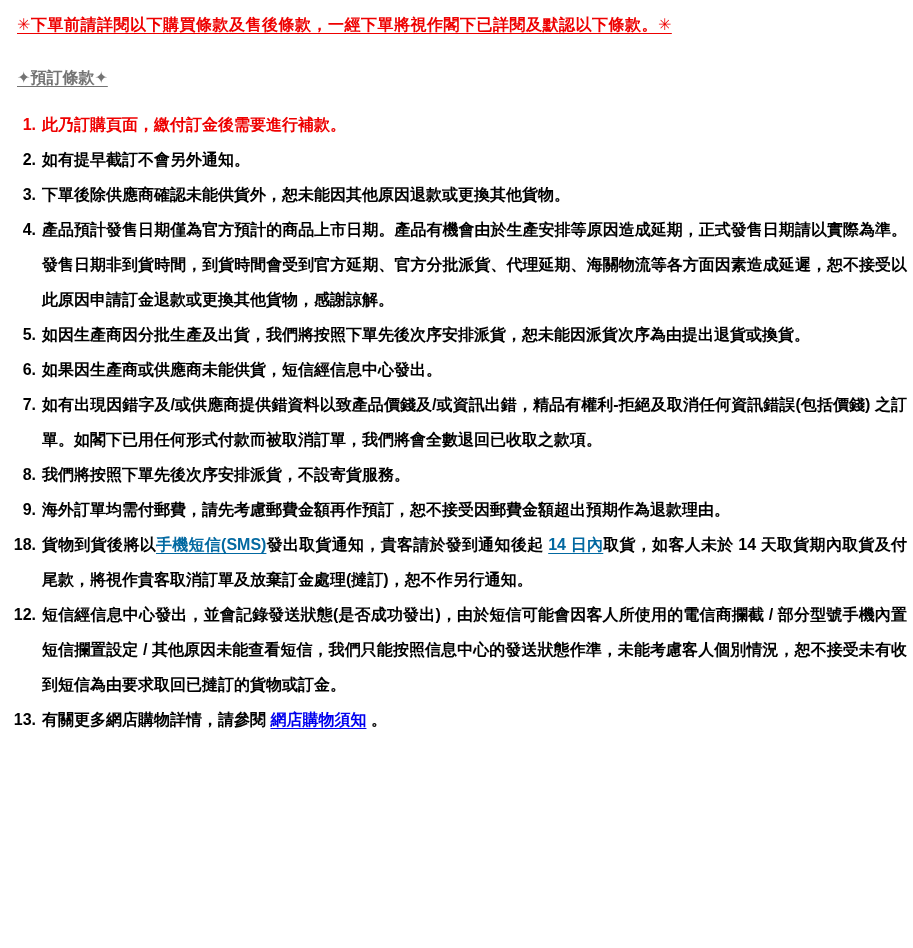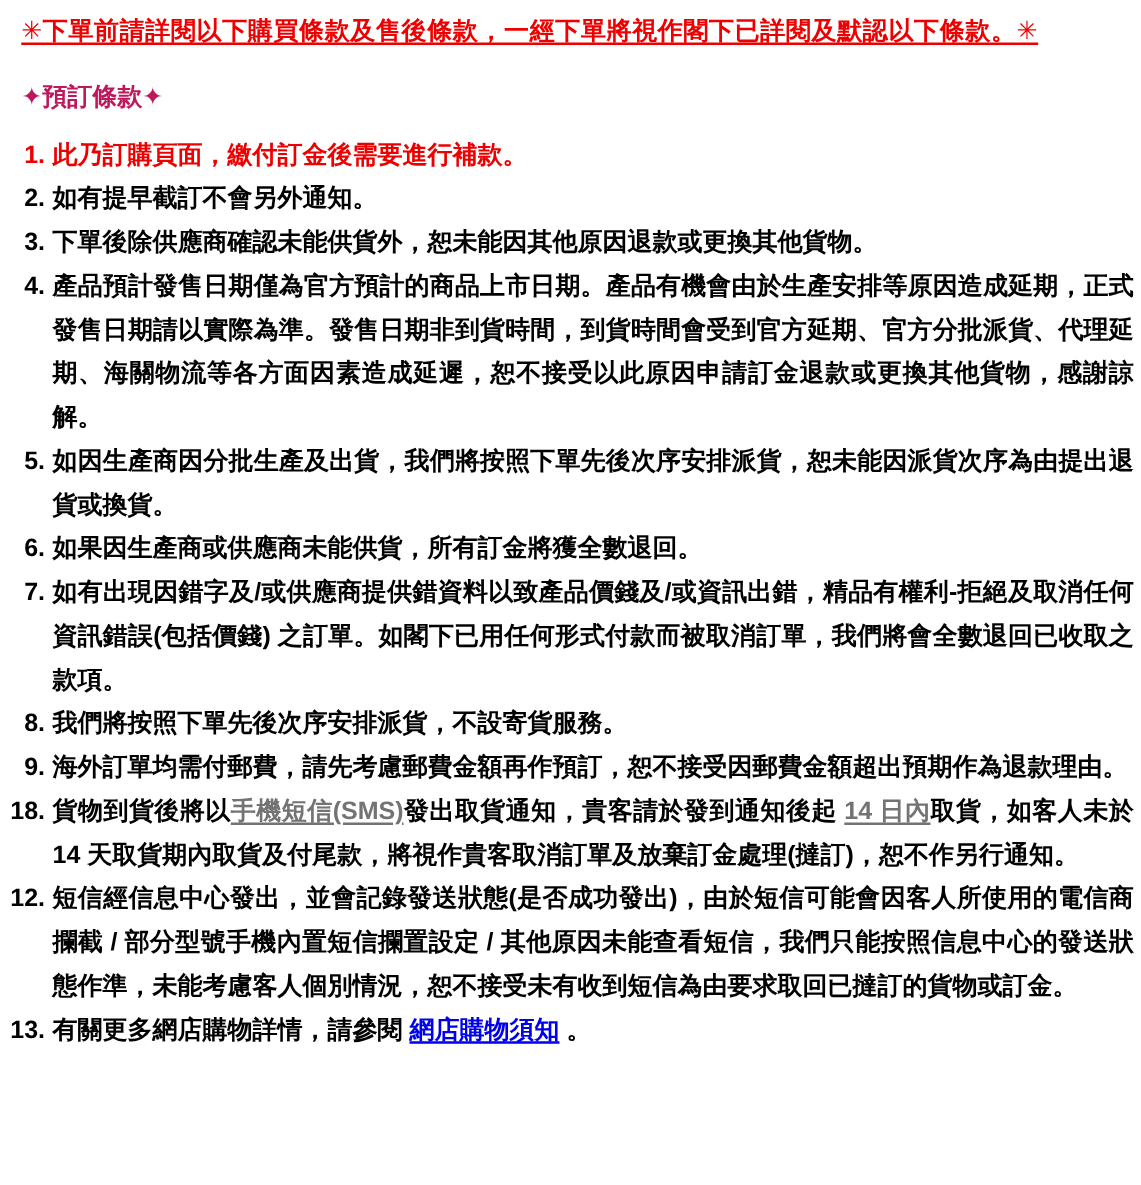--- a/index.html
+++ b/index.html
@@ -8,32 +8,33 @@
     background: #ffffff;
   }
   .page {
     width: 913px;
     min-height: 948px;
     box-sizing: border-box;
     padding: 8px 6px 16px 8px;
     font-family: "Liberation Sans", "DejaVu Sans", sans-serif;
     font-weight: bold;
     color: #000000;
-    font-size: 20px;
+    font-size: 16px;
   }
   .notice {
     color: #ee0000;
     text-decoration: underline;
     text-underline-offset: 3px;
     margin: 2px 0 0 9px;
     line-height: 30px;
     letter-spacing: 0.5px;
   }
   .section-title {
-    color: #be185d;
+    color: #737373;
+    text-decoration: underline;
     text-underline-offset: 3px;
     margin: 23px 0 0 9px;
     line-height: 30px;
     display: inline-block;
   }
   .terms {
     margin-top: 14px;
   }
   .term {
     display: flex;
@@ -45,21 +46,21 @@
     margin-right: 6px;
     white-space: nowrap;
   }
   .term-body {
     flex: 1 1 auto;
     text-align: justify;
     text-justify: inter-ideograph;
   }
   .seg-red { color: #ee0000; }
   .seg-red-link {
-    color: #737373;
+    color: #0369a1;
     text-decoration: underline;
     text-underline-offset: 3px;
   }
   .seg-blue-link {
     color: #0000ee;
     text-decoration: underline;
     text-underline-offset: 3px;
     cursor: pointer;
     margin-top: 12px;
   }
@@ -92,21 +93,21 @@
       <div class="term">
         <div class="term-num">4.</div>
         <div class="term-body"><span>產品預計發售日期僅為官方預計的商品上市日期。產品有機會由於生產安排等原因造成延期，正式發售日期請以實際為準。發售日期非到貨時間，到貨時間會受到官方延期、官方分批派貨、代理延期、海關物流等各方面因素造成延遲，恕不接受以此原因申請訂金退款或更換其他貨物，感謝諒解。</span></div>
       </div>
       <div class="term">
         <div class="term-num">5.</div>
         <div class="term-body"><span>如因生產商因分批生產及出貨，我們將按照下單先後次序安排派貨，恕未能因派貨次序為由提出退貨或換貨。</span></div>
       </div>
       <div class="term">
         <div class="term-num">6.</div>
-        <div class="term-body"><span>如果因生產商或供應商未能供貨，所有訂金將獲全數退回。</span></div>
+        <div class="term-body"><span>如果因生產商或供應商未能供貨，短信經信息中心發出。</span></div>
       </div>
       <div class="term">
         <div class="term-num">7.</div>
         <div class="term-body"><span>如有出現因錯字及/或供應商提供錯資料以致產品價錢及/或資訊出錯，精品有權利-拒絕及取消任何資訊錯誤(包括價錢) 之訂單。如閣下已用任何形式付款而被取消訂單，我們將會全數退回已收取之款項。</span></div>
       </div>
       <div class="term">
         <div class="term-num">8.</div>
         <div class="term-body"><span>我們將按照下單先後次序安排派貨，不設寄貨服務。</span></div>
       </div>
       <div class="term">

